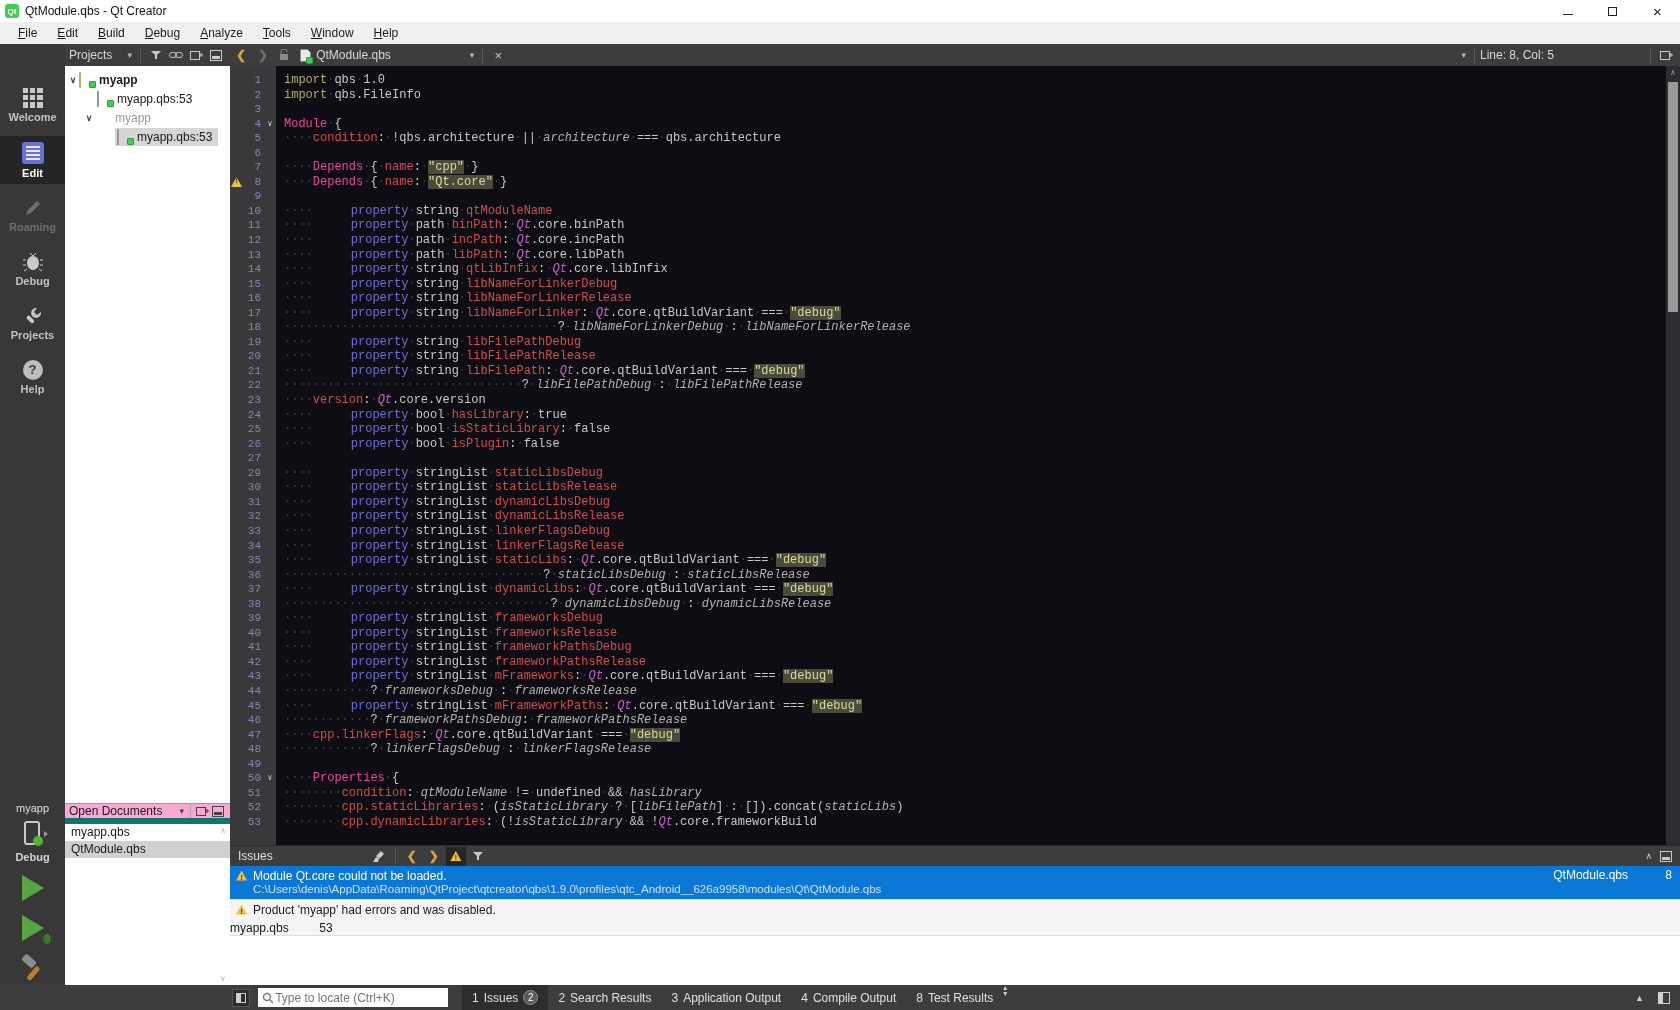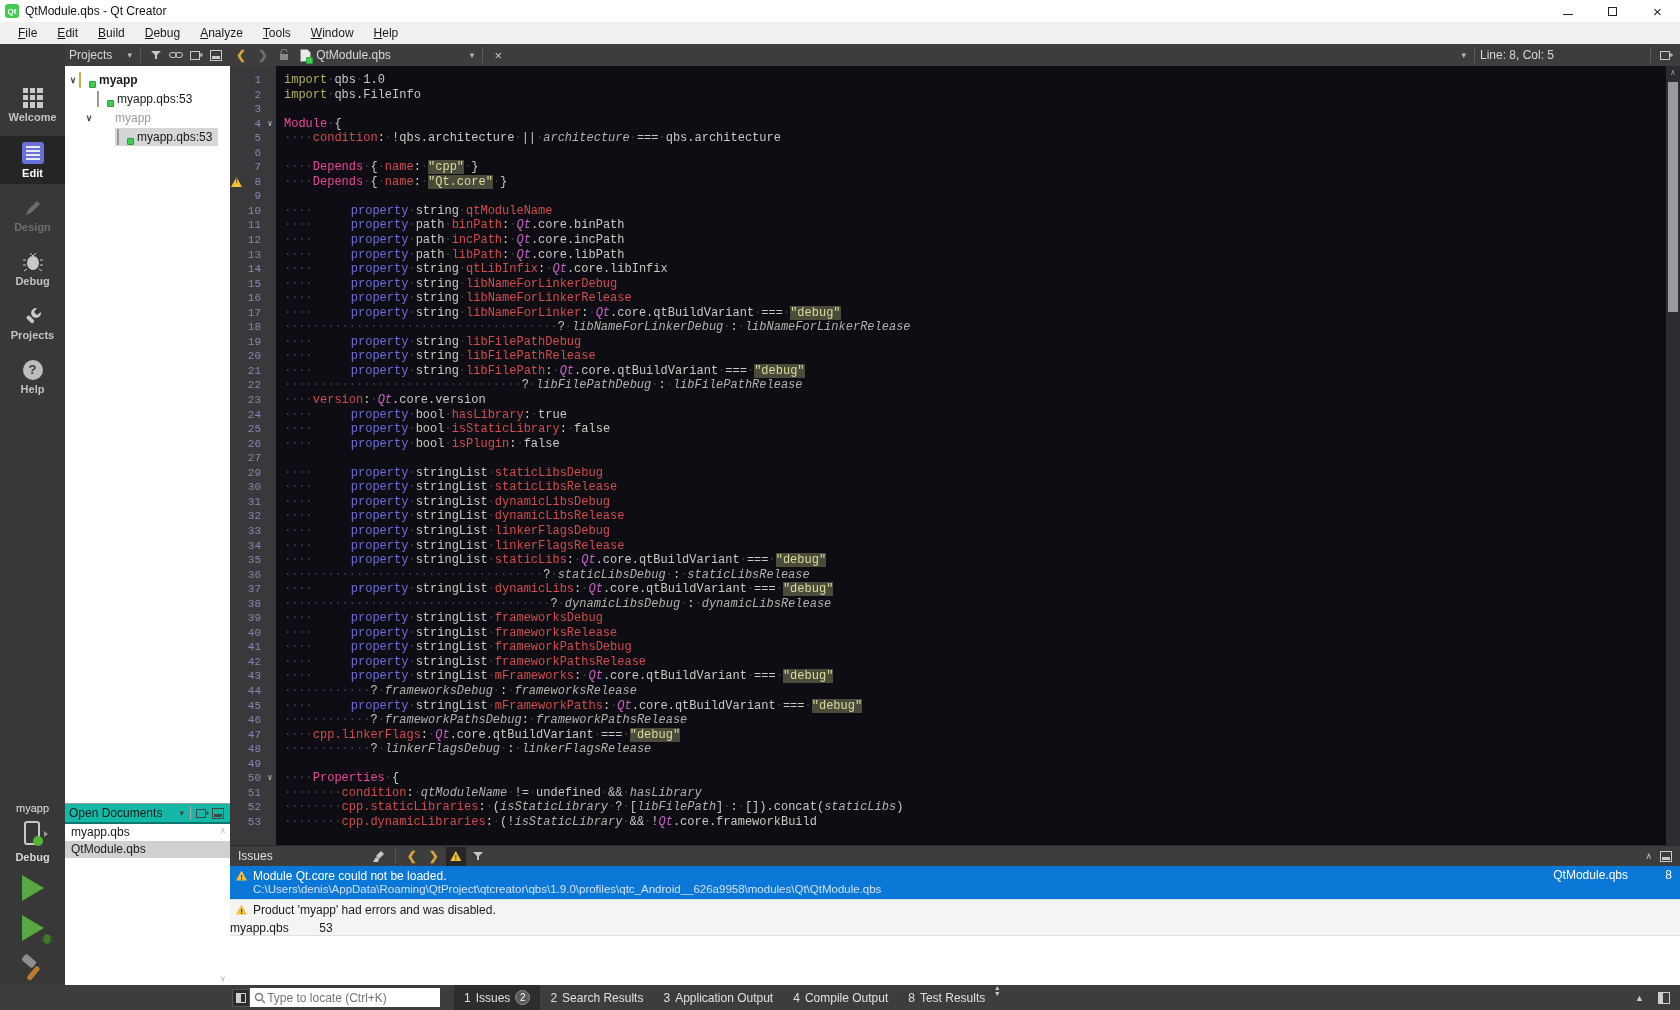--- a/index.html
+++ b/index.html
@@ -72,21 +72,21 @@
               border-radius:1px; border:1px solid #2f9e3e; }
   .gear { width:12px; height:12px; border-radius:50%; background:#a9a9a9;
           box-shadow:inset 0 0 0 3px #a9a9a9, inset 0 0 0 5px #fff; }
   .tree-sel { background:#d6d6d6; }
   .muted { color:#9a9a9a; }
   .bold { font-weight:bold; }
 
   
   .opendocs { position:absolute; left:65px; top:803px; width:165px; height:182px; background:#ffffff;
               border-top:1px solid #9a9a9a; font-size:12px; }
-  .od-header { height:20px; background:#14b8a6; border-bottom:2px solid #0f766e; display:flex;
+  .od-header { height:20px; background:#f9a8d4; border-bottom:6px solid #0f766e; display:flex;
                align-items:center; padding:0 4px; color:#1a1a1a; }
   .od-header .chev-down { color:#444; }
   .od-ico { display:inline-flex; align-items:center; justify-content:center; width:16px; height:16px; color:#333; }
   .od-row { height:17px; line-height:17px; padding-left:6px; color:#1a1a1a; }
   .od-row.sel { background:#d0d0d0; }
   .od-scroll { position:absolute; right:1px; top:22px; bottom:2px; width:12px; color:#b5b5b5;
                font-size:8px; display:flex; flex-direction:column; justify-content:space-between;
                align-items:center; }
 
   
@@ -130,21 +130,21 @@
   .issue-detail { padding-left:17px; height:14px; font-size:11.5px; color:#cfe0f5; }
   .issue-loc { flex:none; display:flex; gap:26px; padding:2px 8px 0 0; }
   .issue-lineno { min-width:18px; text-align:right; }
 
   
   .statusbar { position:absolute; left:0; top:985px; width:1680px; height:25px; background:#3d3d3d;
                display:flex; align-items:center; color:#e0e0e0; font-size:12px; }
   .sb-toggle { width:18px; height:18px; margin-left:232px; background:#2d2d2d; border:1px solid #555;
                display:flex; align-items:center; justify-content:center; }
   .sb-toggle i { width:10px; height:10px; border:1px solid #cfcfcf; background:linear-gradient(to right,#cfcfcf 45%,transparent 45%); }
-  .locator { width:190px; height:19px; background:#ffffff; display:flex;
+  .locator { width:190px; height:19px; background:#ffffff; margin-left:8px; display:flex;
              align-items:center; padding:0 4px; gap:2px; }
   .locator input { border:none; outline:none; width:100%; font-size:12px; color:#333;
                    font-family:"Liberation Sans",sans-serif; background:transparent; }
   .pane-btn { display:flex; align-items:center; gap:5px; padding:0 10px; height:25px; }
   .pane-btn.active { background:#2d2d2d; }
   .pane-badge { min-width:15px; height:15px; border-radius:8px; background:#5a5a5a; border:1px solid #8d8d8d;
                 color:#fff; font-size:10px; display:flex; align-items:center; justify-content:center; padding:0 2px; }
   .sb-right { margin-left:auto; display:flex; align-items:center; gap:14px; padding-right:10px; color:#cfcfcf; }
   .sb-sq { width:12px; height:12px; border:1px solid #cfcfcf; background:linear-gradient(to right,#cfcfcf 45%,transparent 45%); }
   .updown { display:inline-flex; flex-direction:column; line-height:6px; font-size:8px; color:#cfcfcf; }
@@ -271,21 +271,21 @@
           <i></i>
         </span>
       <span class="lbl" style="color:#ffffff;">Edit</span>
     </div>
     <div class="mode-item disabled">
       <span>
         <svg width="20" height="20">
             <path d="M3 17 l2 -5 9 -9 3 3 -9 9 z" fill="#6e6e6e"></path>
           </svg>
       </span>
-      <span class="lbl">Design</span>
+      <span class="lbl">Roaming</span>
     </div>
     <div class="mode-item">
       <span>
         <svg width="20" height="20">
             <ellipse cx="10" cy="11" rx="6" ry="7" fill="#c9c9c9"></ellipse>
             <path d="M10 4 l-3 -3 M10 4 l3 -3 M3 8 h-3 M17 8 h3 M3 13 h-3 M17 13 h3 M4 17 l-3 2 M16 17 l3 2" stroke="#c9c9c9"></path>
           </svg>
       </span>
       <span class="lbl">Debug</span>
     </div>

